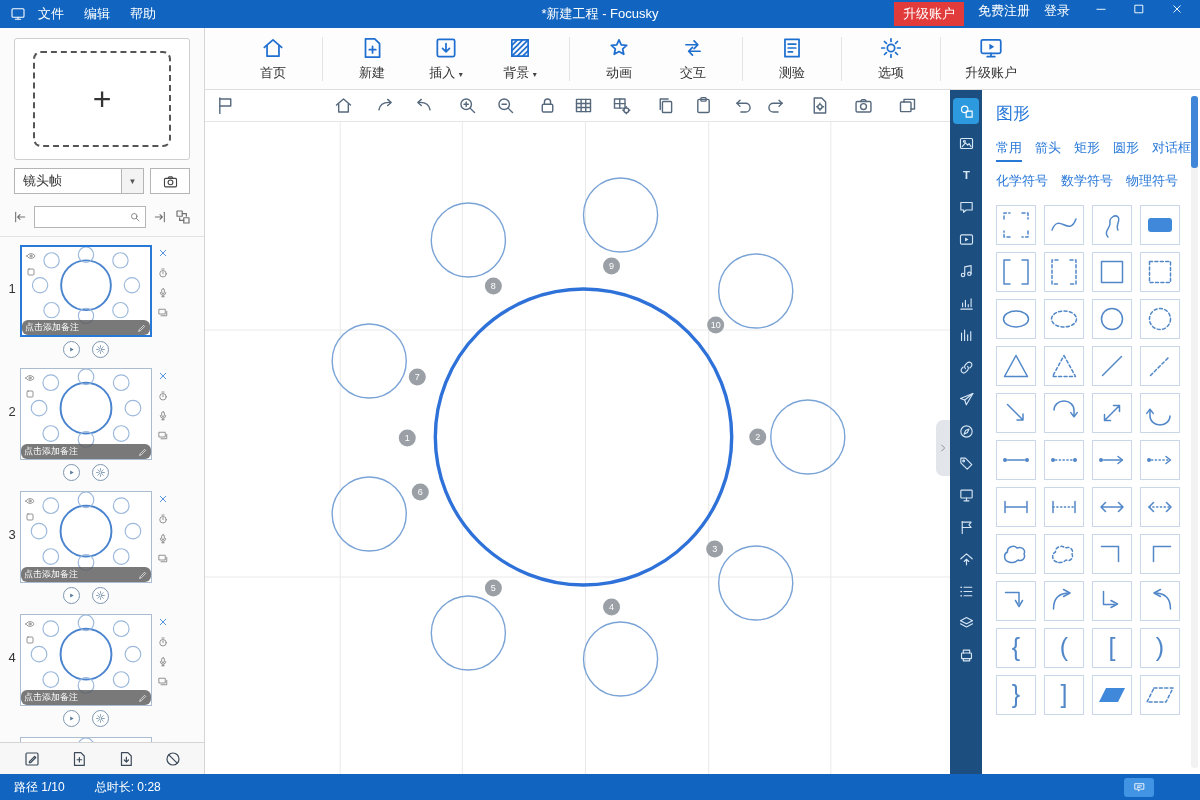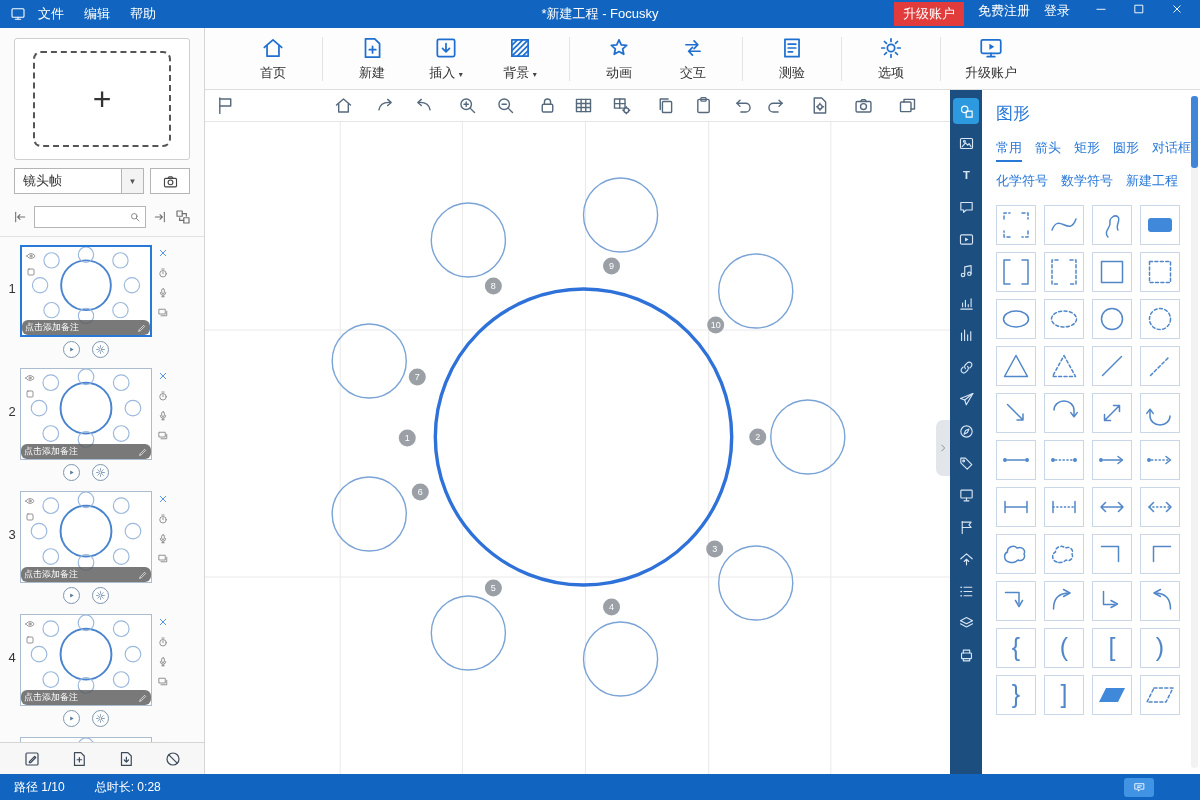--- a/index.html
+++ b/index.html
@@ -952,21 +952,21 @@
               <div class="tab-row">
                 <span class="tab active">常用</span>
                 <span class="tab">箭头</span>
                 <span class="tab">矩形</span>
                 <span class="tab">圆形</span>
                 <span class="tab">对话框</span>
               </div>
               <div class="tab-row">
                 <span class="tab">化学符号</span>
                 <span class="tab">数学符号</span>
-                <span class="tab">新建工程</span>
+                <span class="tab">物理符号</span>
               </div>
             </div>
           <div class="shape-grid" id="shape-grid">
               <div class="shape-cell">
                 <svg viewBox="0 0 36 36" class="shic">
                   <path d="M6 12V6h6M24 6h6v6M30 24v6h-6M12 30H6v-6" stroke-dasharray="3 2.4"></path>
                 </svg>
               </div>
               <div class="shape-cell">
                 <svg viewBox="0 0 36 36" class="shic">

